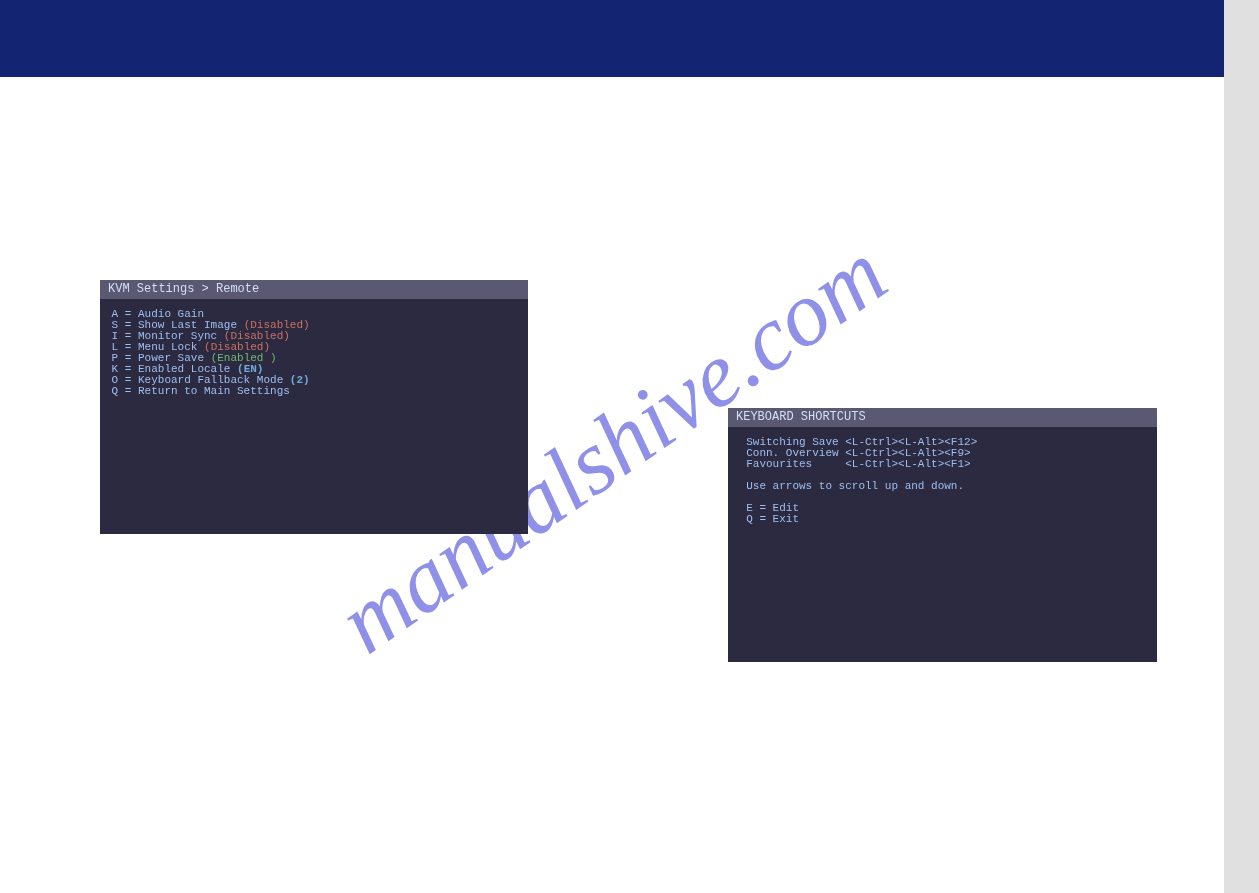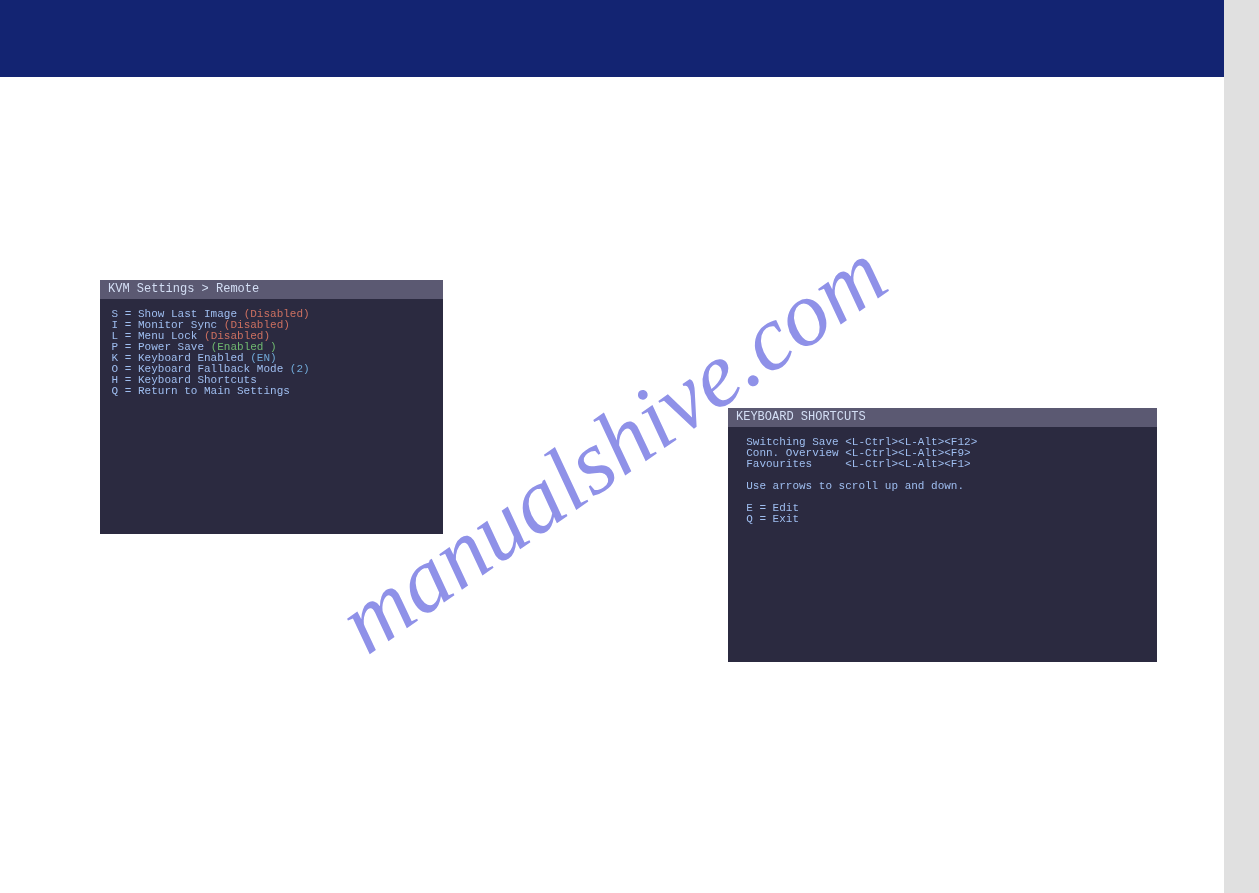--- a/index.html
+++ b/index.html
@@ -8,43 +8,43 @@
 .header-band { width: 100%; height: 77px; background: #132472; }
 .watermark { position: absolute; left: 50%; top: 50%; transform: translate(-50%, -50%) rotate(-35deg); font-size: 92px; color: #8f91e8; font-style: italic; font-family: Georgia, serif; pointer-events: none; white-space: nowrap; }
 .terminal { position: absolute; background: #2b2a40; font-family: "Courier New", monospace; font-size: 11px; line-height: 11px; color: #d4dff5; }
 .terminal .titlebar { background: #5b5972; padding: 4px 8px; font-size: 12px; }
 .terminal .body { padding: 10px 5px; background: #2b2a40; }
 .terminal .row { white-space: pre; }
 .key { color: #9fbef0; }
 .val-yellow { color: #d6c870; }
 .val-red { color: #cc7060; }
 .val-green { color: #6fb86f; }
-.val-blue { color: #70a8d6; }
-.t1 { left: 100px; top: 280px; width: 343px; height: 254px; }
+.val-blue { color: #70a8d6; font-weight: bold; }
+.t1 { left: 100px; top: 280px; width: 428px; height: 254px; }
 .t2 { left: 728px; top: 408px; width: 429px; height: 254px; }
 .cursor { color: #d4dff5; }
 </style>
 </head>
 <body>
 
 <div class="page">
   <div class="header-band"></div>
 
   <div class="watermark">manualshive.com</div>
 
   <div class="terminal t1">
     <div class="titlebar">KVM Settings &gt; Remote</div>
     <div class="body" id="t1-body">
+        <div class="row"><span class="key"> A = Audio Gain </span></div>
         <div class="row"><span class="key"> S = Show Last Image </span><span class="val-red">(Disabled)</span></div>
         <div class="row"><span class="key"> I = Monitor Sync </span><span class="val-red">(Disabled)</span></div>
         <div class="row"><span class="key"> L = Menu Lock </span><span class="val-red">(Disabled)</span></div>
         <div class="row"><span class="key"> P = Power Save </span><span class="val-green">(Enabled )</span></div>
-        <div class="row"><span class="key"> K = Keyboard Enabled </span><span class="val-blue">(EN)</span></div>
+        <div class="row"><span class="key"> K = Enabled Locale </span><span class="val-blue">(EN)</span></div>
         <div class="row"><span class="key"> O = Keyboard Fallback Mode </span><span class="val-blue">(2)</span></div>
-        <div class="row"><span class="key"> H = Keyboard Shortcuts </span></div>
         <div class="row"><span class="key"> Q = Return to Main Settings </span></div>
       </div>
   </div>
 
   <div class="terminal t2">
     <div class="titlebar">KEYBOARD SHORTCUTS</div>
     <div class="body" id="t2-body">
         <div class="row"><span class="cursor">  </span><span class="key">Switching Save </span><span class="key">&lt;L-Ctrl&gt;&lt;L-Alt&gt;&lt;F12&gt;</span></div>
         <div class="row"><span class="cursor">  </span><span class="key">Conn. Overview </span><span class="key">&lt;L-Ctrl&gt;&lt;L-Alt&gt;&lt;F9&gt;</span></div>
         <div class="row"><span class="cursor">  </span><span class="key">Favourites     </span><span class="key">&lt;L-Ctrl&gt;&lt;L-Alt&gt;&lt;F1&gt;</span></div>

